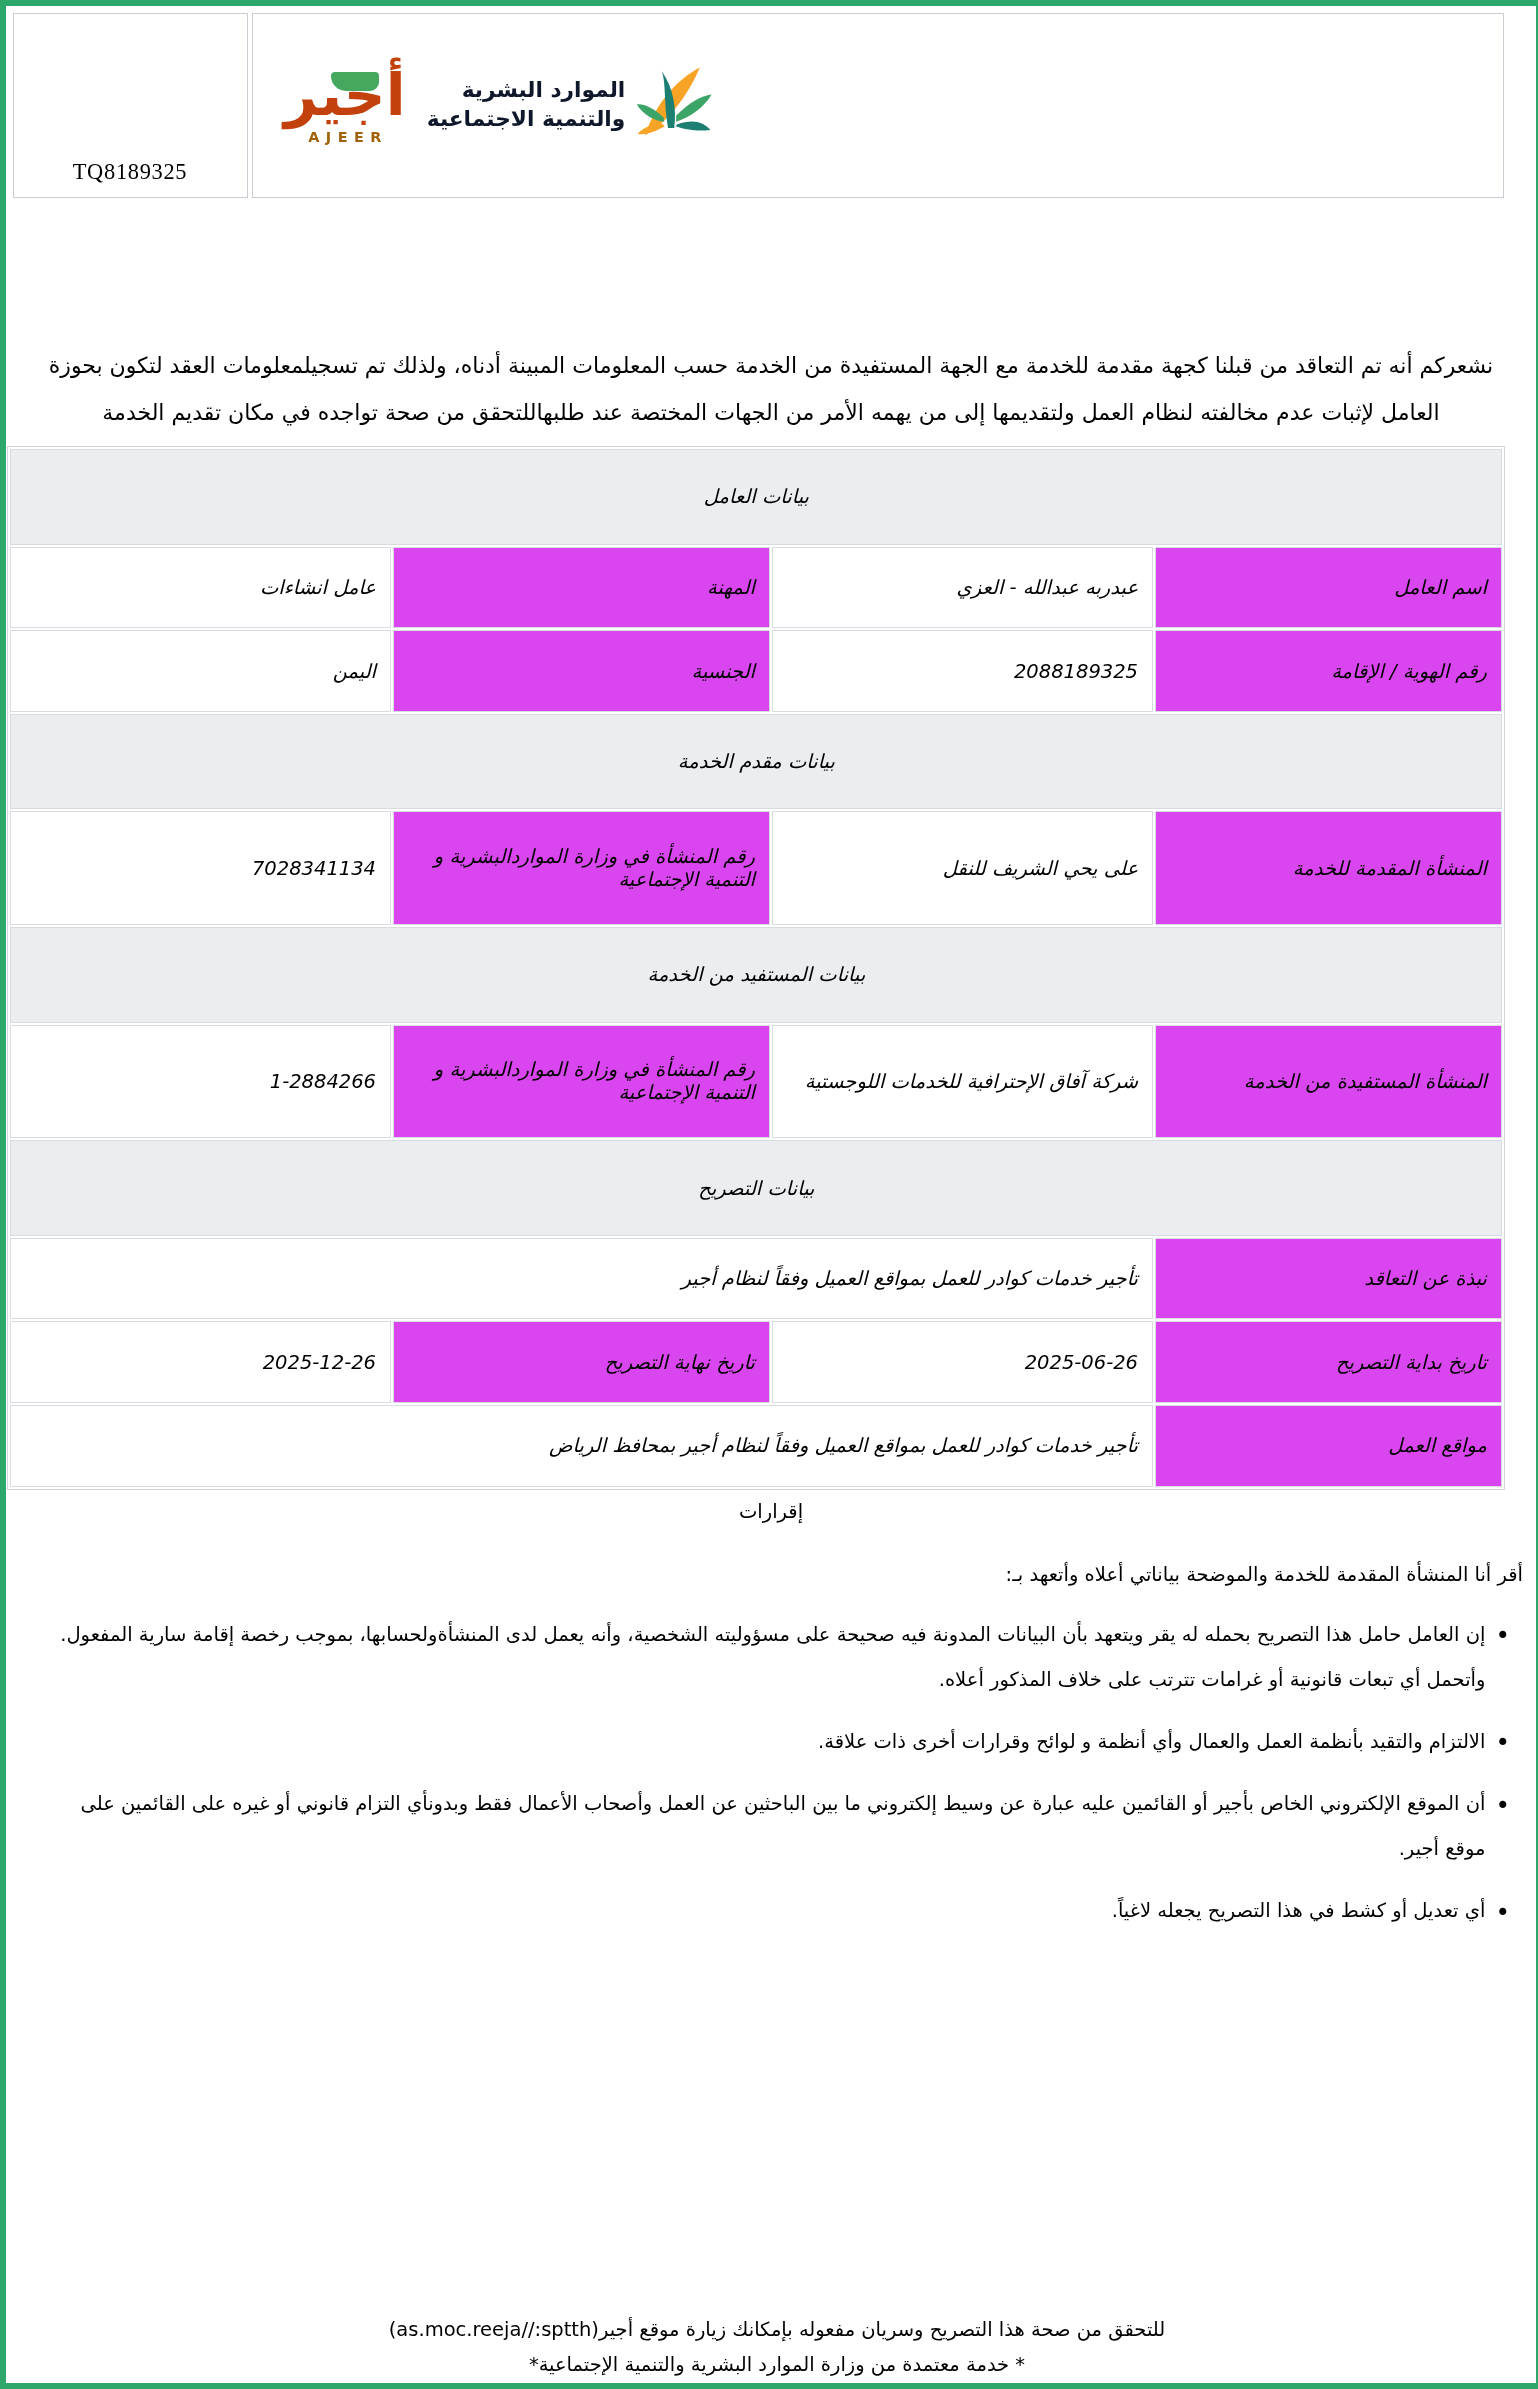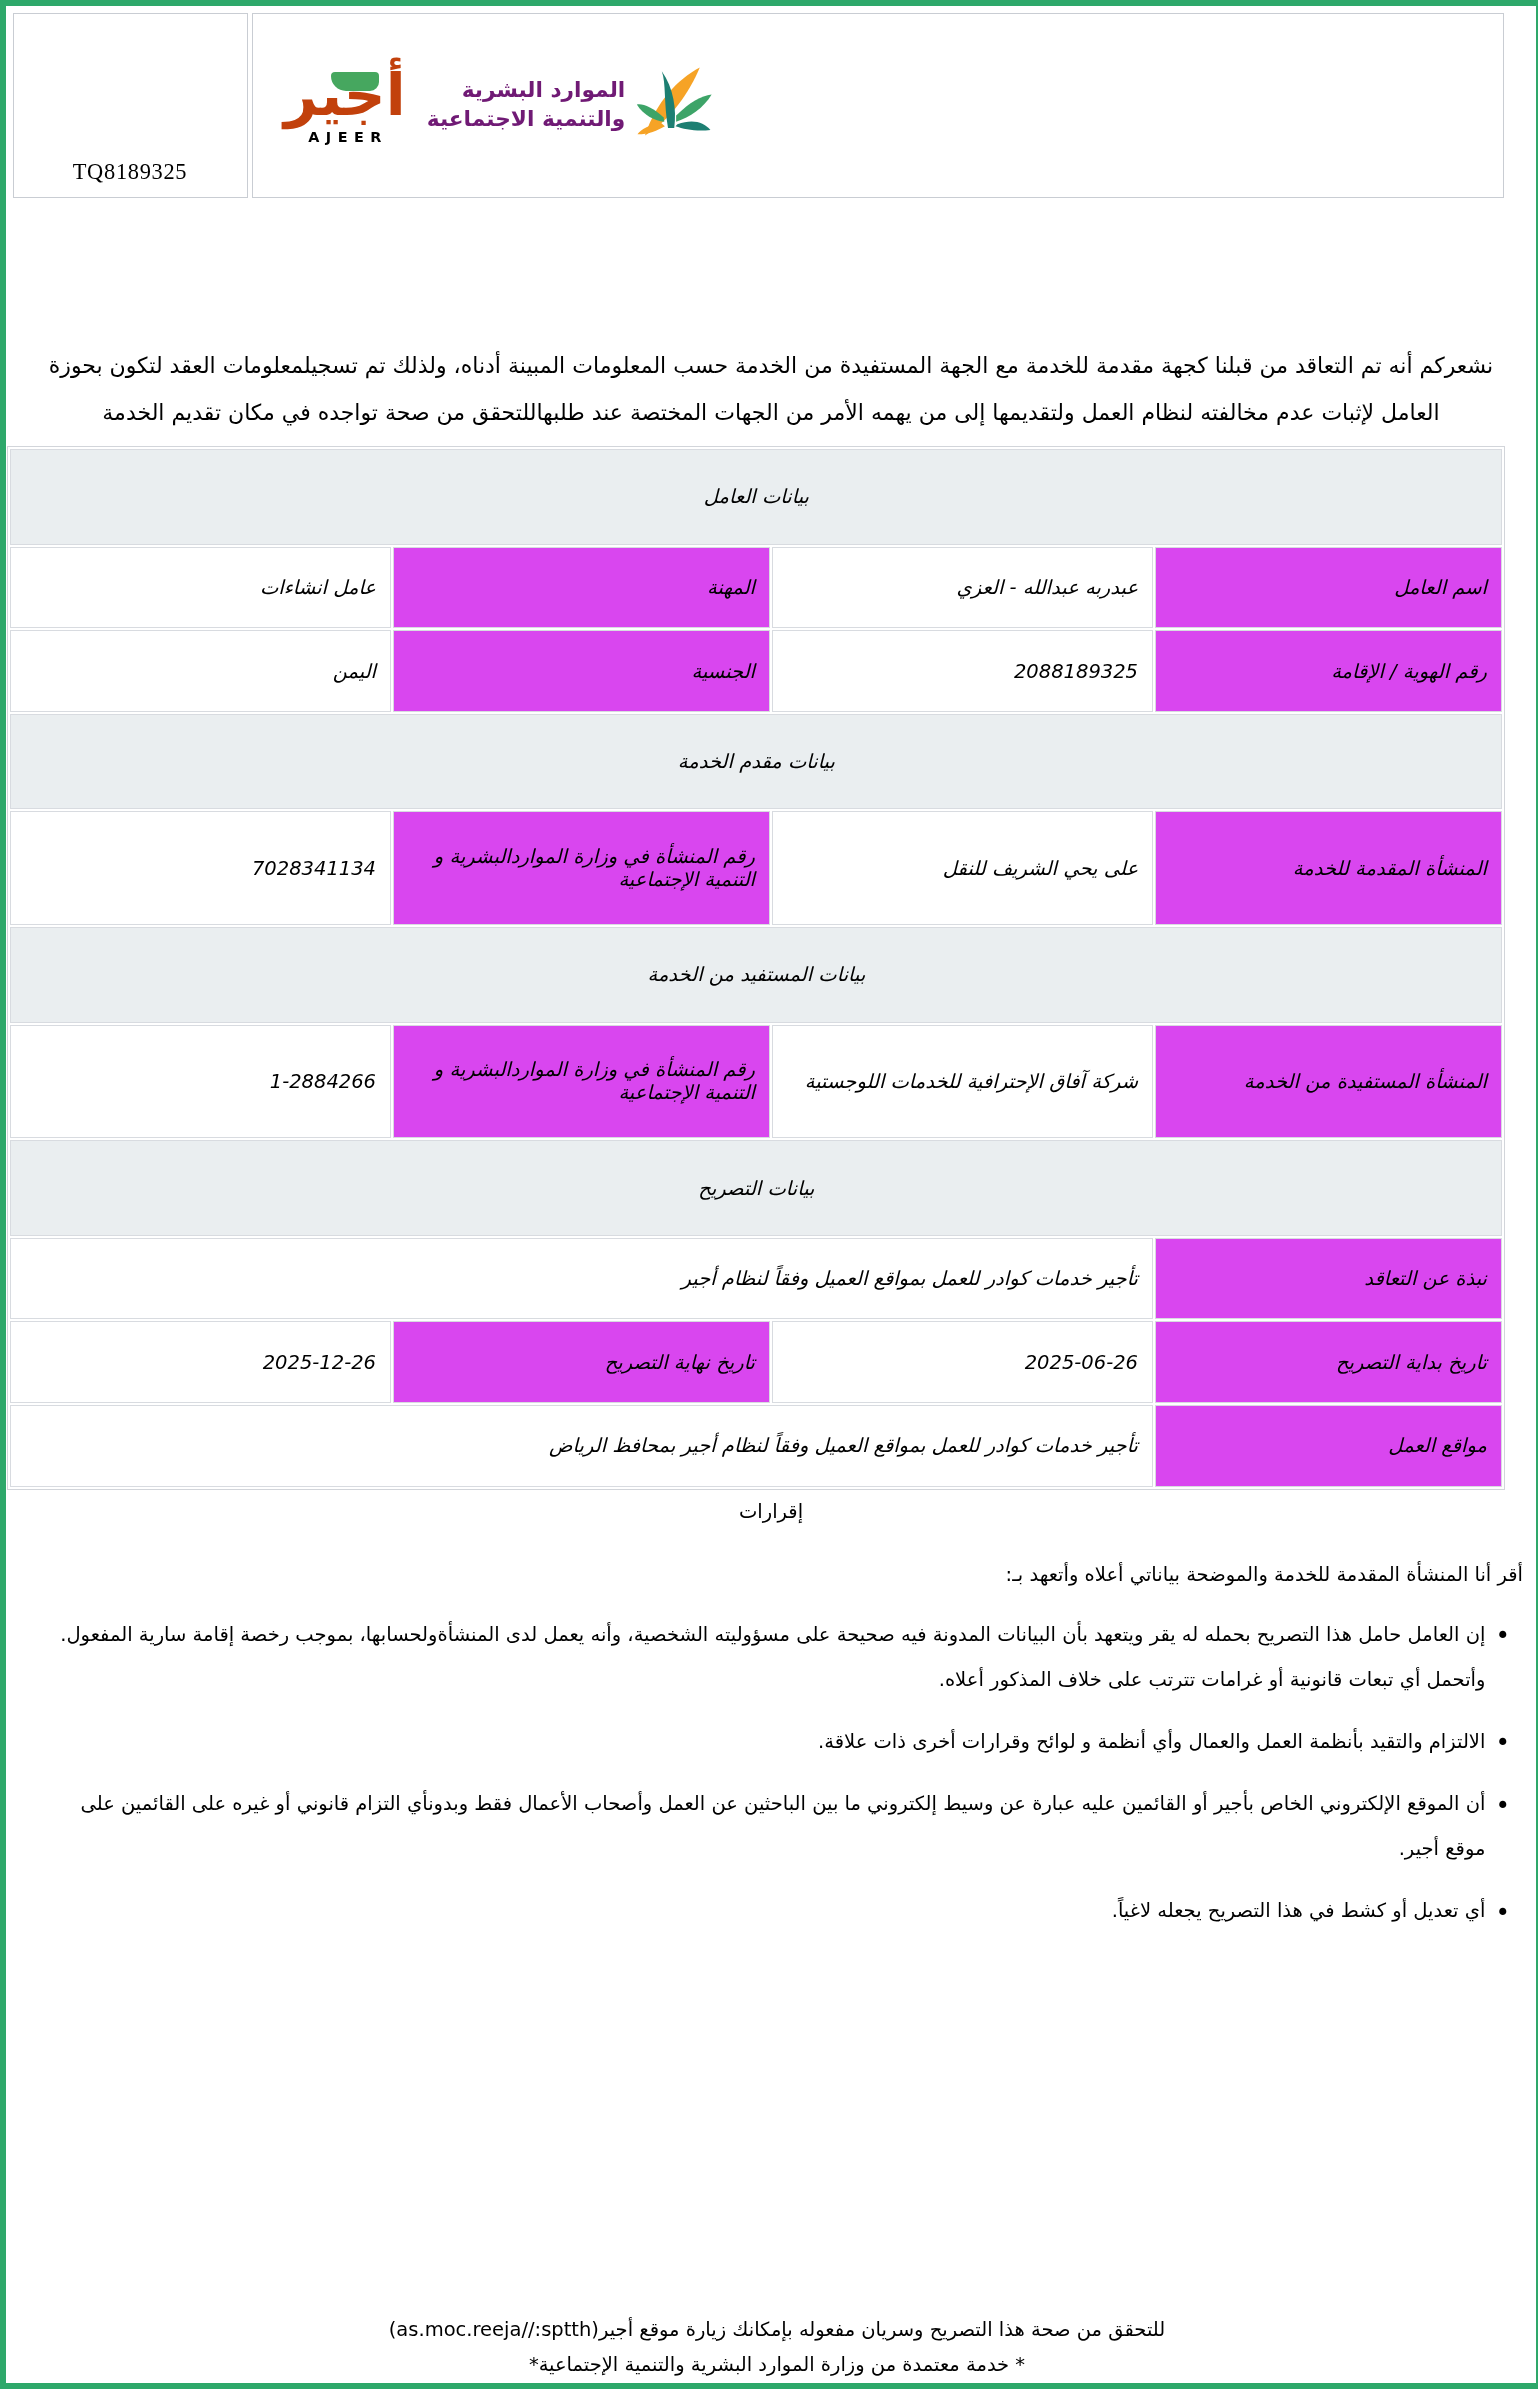--- a/index.html
+++ b/index.html
@@ -14,23 +14,23 @@
   .hbox{border:1.4px solid #c9cdd3; box-sizing:border-box; background:#fff;}
   .tq-box{width:235px; display:flex; align-items:flex-end; justify-content:center; padding-bottom:11.6px;}
   .tq{font-family:"Liberation Serif", serif; font-size:22.4px; letter-spacing:0.7px;}
   .title-box{flex:1; display:flex; align-items:center; padding:0 43px 0 29px; gap:19px;}
   .title-area{flex:1; text-align:center; padding-right:87px;}
   .doc-title{font-size:26px; font-weight:bold; word-spacing:11.6px; direction:rtl; white-space:nowrap;}
   .ajeer-logo{width:126px; text-align:center; position:relative; flex:0 0 auto;}
   .swoosh{position:absolute; top:7.2px; right:29px; width:48px; height:19px;
           background:#46a75f; border-radius:5.8px 5.8px 13px 21.7px; z-index:0;}
   .ajeer-ar{font-size:58px; line-height:1.05; font-weight:bold; color:#c2410c; position:relative; z-index:1;text-align:center;}
-  .ajeer-en{font-size:14.4px; font-weight:bold; color:#000000; letter-spacing:6.5px; margin-top:2.9px; padding-left:6.5px;}
+  .ajeer-en{font-size:14.4px; font-weight:bold; color:#a16207; letter-spacing:6.5px; margin-top:2.9px; padding-left:6.5px;}
   .ministry{display:flex; align-items:center; gap:10px; flex:0 0 auto;}
-  .ministry-text{direction:rtl; text-align:right; color:#701a75; font-weight:bold;
+  .ministry-text{direction:rtl; text-align:right; color:#0f172a; font-weight:bold;
                  font-size:21.7px; line-height:1.32; white-space:nowrap;}
   
   .intro{margin:144px 40px 0; text-align:center; direction:rtl; font-size:22px; line-height:2.15;}
   
   .data-table{direction:rtl; border-collapse:separate; border-spacing:2.2px;
               margin:10px 32.5px 0 1.4px; width:1495px; border:0.7px solid #d2d5da; table-layout:fixed;}
   .data-table td{border:1.4px solid #d8dbe0; padding:4.3px 14.4px; font-size:19.5px;
                  vertical-align:middle; text-align:right; overflow:hidden;font-style:italic;}
   .lbl{background:#d946ef;}
   .val{background:#ffffff;}

